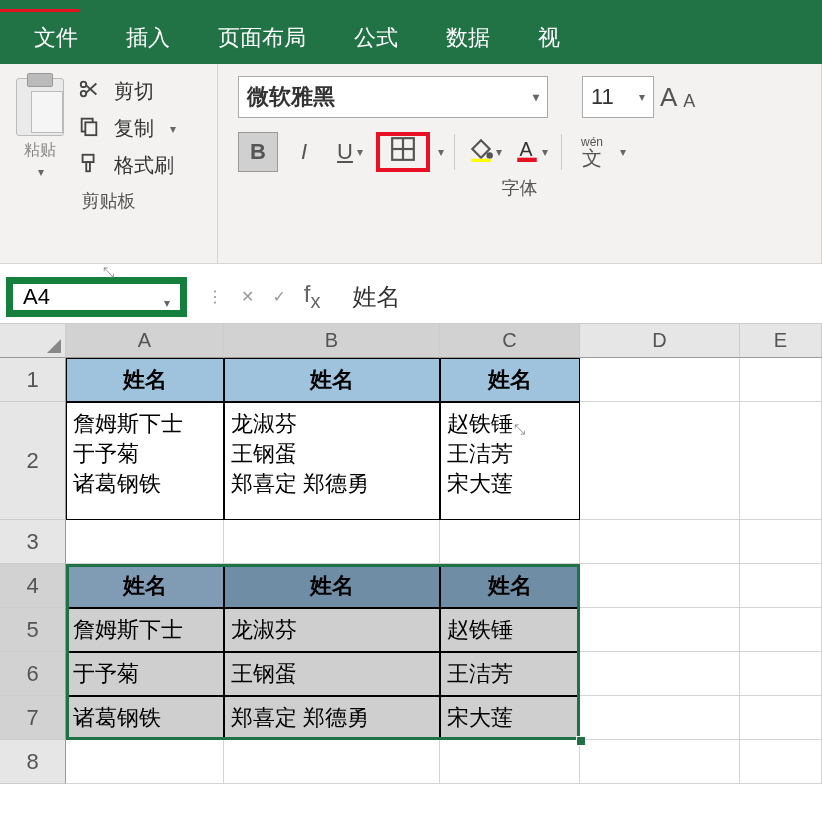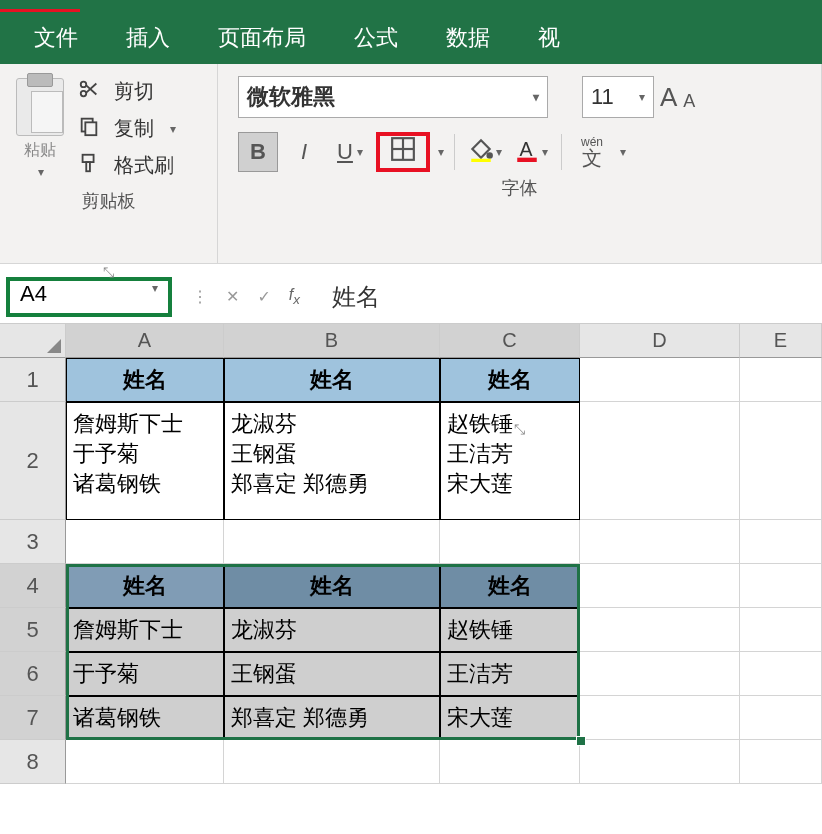--- a/index.html
+++ b/index.html
@@ -28,23 +28,23 @@
   .font-name { width: 310px; font-weight: bold; }
   .font-size { width: 72px; margin-left: 28px; }
   .grow-a { font-size: 26px; color: #555; }
   .shrink-a { font-size: 18px; color: #555; position: relative; top: 4px; }
   .font-btn-row { display: flex; gap: 6px; align-items: center; }
   .fbtn { width: 40px; height: 40px; display: flex; align-items: center; justify-content: center; color: #555; font-size: 22px; cursor: pointer; position: relative; }
   .fbtn.pressed { background: #d0d0d0; border: 1px solid #999; }
   .border-highlight { border: 4px solid #e81123; }
   .sep-v { width: 1px; height: 36px; background: #ccc; margin: 0 4px; }
   .formula-bar { height: 54px; display: flex; align-items: center; border-bottom: 1px solid #ccc; background: #fff; margin-top: 6px; }
-  .name-box { width: 166px; height: 40px; border: 4px solid #15803d; background: #fff; display: flex; align-items: flex-start; justify-content: space-between; padding: 0 10px; font-size: 22px; margin: 0 6px; }
+  .name-box { width: 181px; height: 40px; border: 7px solid #15803d; background: #fff; display: flex; align-items: flex-end; justify-content: space-between; padding: 0 10px; font-size: 22px; margin: 0 6px; }
   .fx-btns { display: flex; align-items: center; gap: 18px; padding: 0 14px; color: #999; }
-  .fx-label { font-style: italic; color: #666; font-size: 16px; }
+  .fx-label { color: #666; font-size: 24px; }
   .fx-value { font-size: 24px; color: #333; padding-left: 18px; }
   .colhdr-row { display: flex; height: 34px; }
   .corner { width: 66px; border-right: 1px solid #ccc; border-bottom: 1px solid #999; background: #e6e6e6; position: relative; }
   .corner::after { content: ""; position: absolute; right: 4px; bottom: 4px; width: 0; height: 0; border-left: 14px solid transparent; border-bottom: 14px solid #888; }
   .colhdr { border-right: 1px solid #ccc; border-bottom: 1px solid #999; background: #e6e6e6; text-align: center; font-size: 20px; color: #555; display: flex; align-items: center; justify-content: center; }
   .colhdr.sel { background: #d2d2d2; }
   .row { display: flex; height: 44px; }
   .rowhdr { width: 66px; border-right: 1px solid #999; border-bottom: 1px solid #ccc; background: #e6e6e6; text-align: center; font-size: 22px; color: #555; display: flex; align-items: center; justify-content: center; }
   .rowhdr.sel { background: #d2d2d2; }
   .cell { border-right: 1px solid #d4d4d4; border-bottom: 1px solid #d4d4d4; font-size: 22px; color: #000; padding: 4px 6px; display: flex; align-items: center; overflow: hidden; white-space: pre; }

